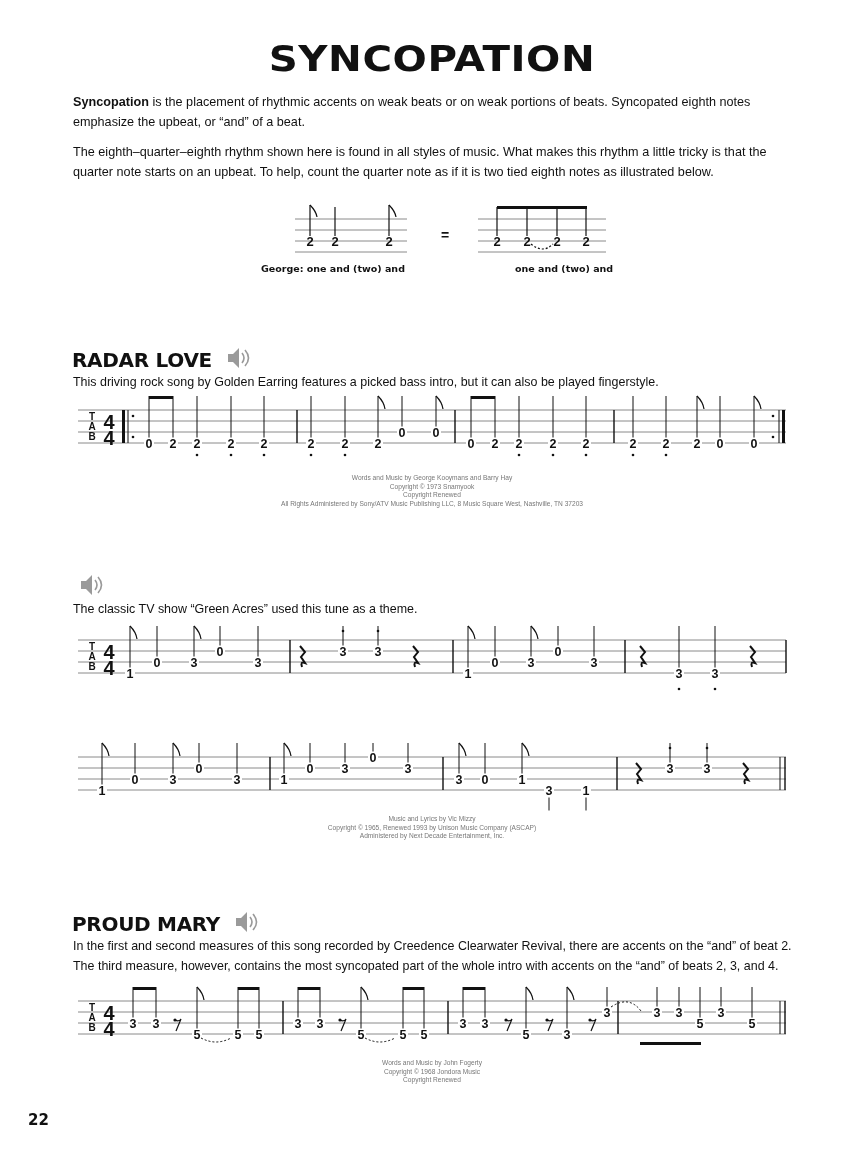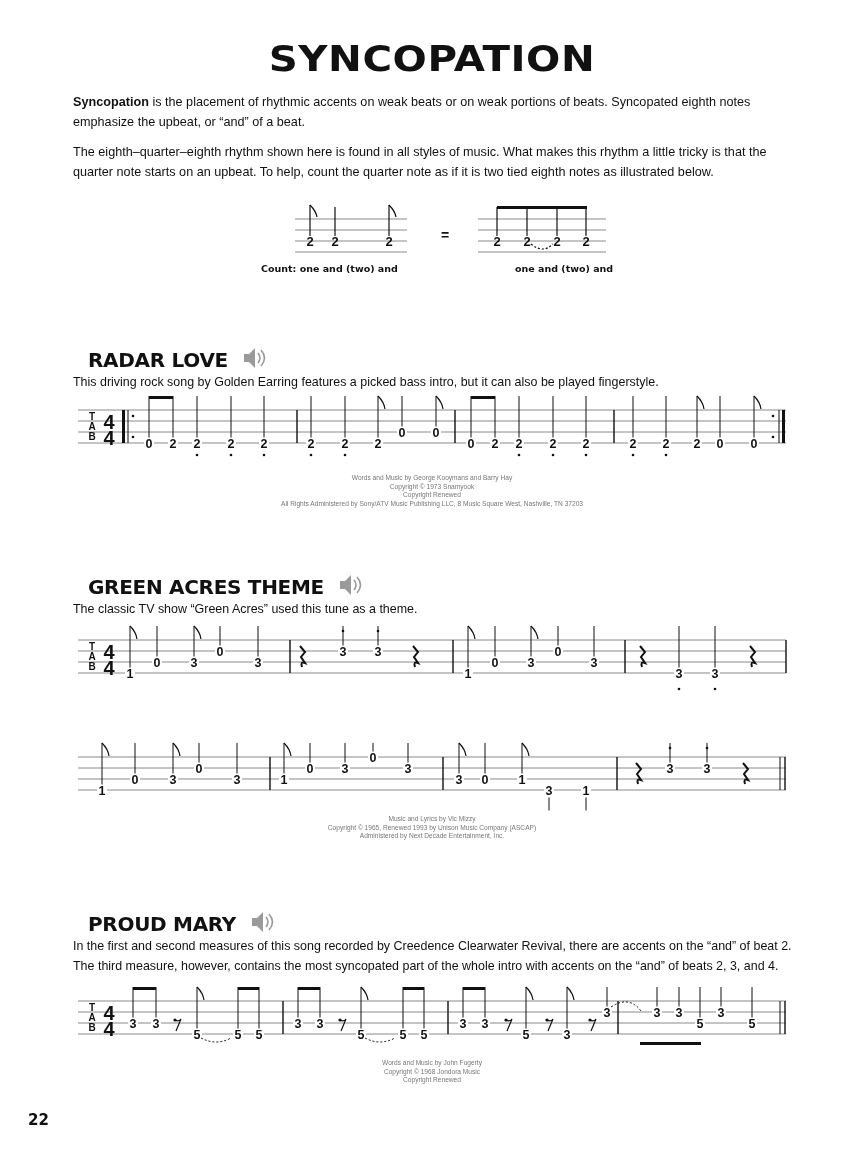--- a/index.html
+++ b/index.html
@@ -1,20 +1,20 @@
 <!DOCTYPE html>
 <html><head>
 <meta charset="utf-8">
 <style>
   html, body { margin: 0; padding: 0; background: #ffffff; }
   body { width: 864px; height: 1152px; position: relative; overflow: hidden; color: #111; font-family: "Liberation Sans", sans-serif; }
   .title { position: absolute; top: 38px; left: 0; width: 864px; text-align: center; font-family: "DejaVu Sans", sans-serif; font-weight: bold; font-size: 36px; letter-spacing: 0.5px; transform: scaleX(1.12); }
   .para { position: absolute; left: 73px; width: 720px; font-size: 13.6px; line-height: 20px; transform: scaleX(0.93); transform-origin: left top; white-space: nowrap; }
   .para b { font-weight: bold; }
-  .h2 { position: absolute; left: 72px; font-family: "DejaVu Sans", sans-serif; font-weight: bold; font-size: 20px; letter-spacing: -0.3px; white-space: nowrap; margin-left: 16px; }
+  .h2 { position: absolute; left: 72px; font-family: "DejaVu Sans", sans-serif; font-weight: bold; font-size: 20px; letter-spacing: -0.3px; white-space: nowrap; }
   .speaker { display: inline-block; vertical-align: -2px; margin-left: 8px; }
   .desc { position: absolute; left: 73px; font-size: 13.4px; transform: scaleX(0.93); transform-origin: left top; white-space: nowrap; }
   .credits { position: absolute; left: 0; width: 864px; text-align: center; font-size: 6.6px; line-height: 8.5px; color: #777; }
   .count { position: absolute; font-family: "DejaVu Sans", sans-serif; font-weight: bold; font-size: 9.5px; white-space: nowrap; }
   .pagenum { position: absolute; left: 28px; top: 1111px; font-family: "DejaVu Sans", sans-serif; font-weight: bold; font-size: 15px; }
   svg.notation { position: absolute; left: 0; overflow: visible; }
   svg text { font-family: "Liberation Sans", sans-serif; font-weight: bold; }
 </style>
 </head>
 <body>
@@ -54,21 +54,21 @@
     <text x="310" y="246">2</text>
     <text x="335" y="246">2</text>
     <text x="389" y="246">2</text>
     <text x="497" y="246">2</text>
     <text x="527" y="246">2</text>
     <text x="557" y="246">2</text>
     <text x="586" y="246">2</text>
     <text x="445" y="240" font-size="14">=</text>
   </g>
 </svg>
-<div class="count" style="left:261px; top:263px;">Count: one  and  (two)  and</div>
+<div class="count" style="left:261px; top:263px;">George: one  and  (two)  and</div>
 <div class="count" style="left:515px; top:263px;">one   and  (two)  and</div>
 
 <div class="h2" style="top:347px;">
   <span>RADAR LOVE</span>
   <span class="speaker">
     <svg width="24" height="22" viewBox="0 0 24 22">
         <path d="M1 7h5l6-6v20l-6-6H1z" fill="#9a9a9a"></path>
         <path d="M15 6q4 5 0 10" stroke="#9a9a9a" stroke-width="1.6" fill="none"></path>
         <path d="M18 3q7 8 0 16" stroke="#9a9a9a" stroke-width="1.6" fill="none"></path>
       </svg>
@@ -176,21 +176,20 @@
   </svg>
 
 <div class="credits" style="top:474px;">
   <div>Words and Music by George Kooymans and Barry Hay</div>
     <div>Copyright © 1973 Snamyook</div>
     <div>Copyright Renewed</div>
     <div>All Rights Administered by Sony/ATV Music Publishing LLC, 8 Music Square West, Nashville, TN 37203</div>
 </div>
 
 <div class="h2" style="top:574px;">
-  <span>GREEN ACRES THEME</span>
   <span class="speaker">
     <svg width="24" height="22" viewBox="0 0 24 22">
         <path d="M1 7h5l6-6v20l-6-6H1z" fill="#9a9a9a"></path>
         <path d="M15 6q4 5 0 10" stroke="#9a9a9a" stroke-width="1.6" fill="none"></path>
         <path d="M18 3q7 8 0 16" stroke="#9a9a9a" stroke-width="1.6" fill="none"></path>
       </svg>
   </span>
 </div>
 <div class="desc" style="top:601px;">The classic TV show “Green Acres” used this tune as a theme.</div>
 

